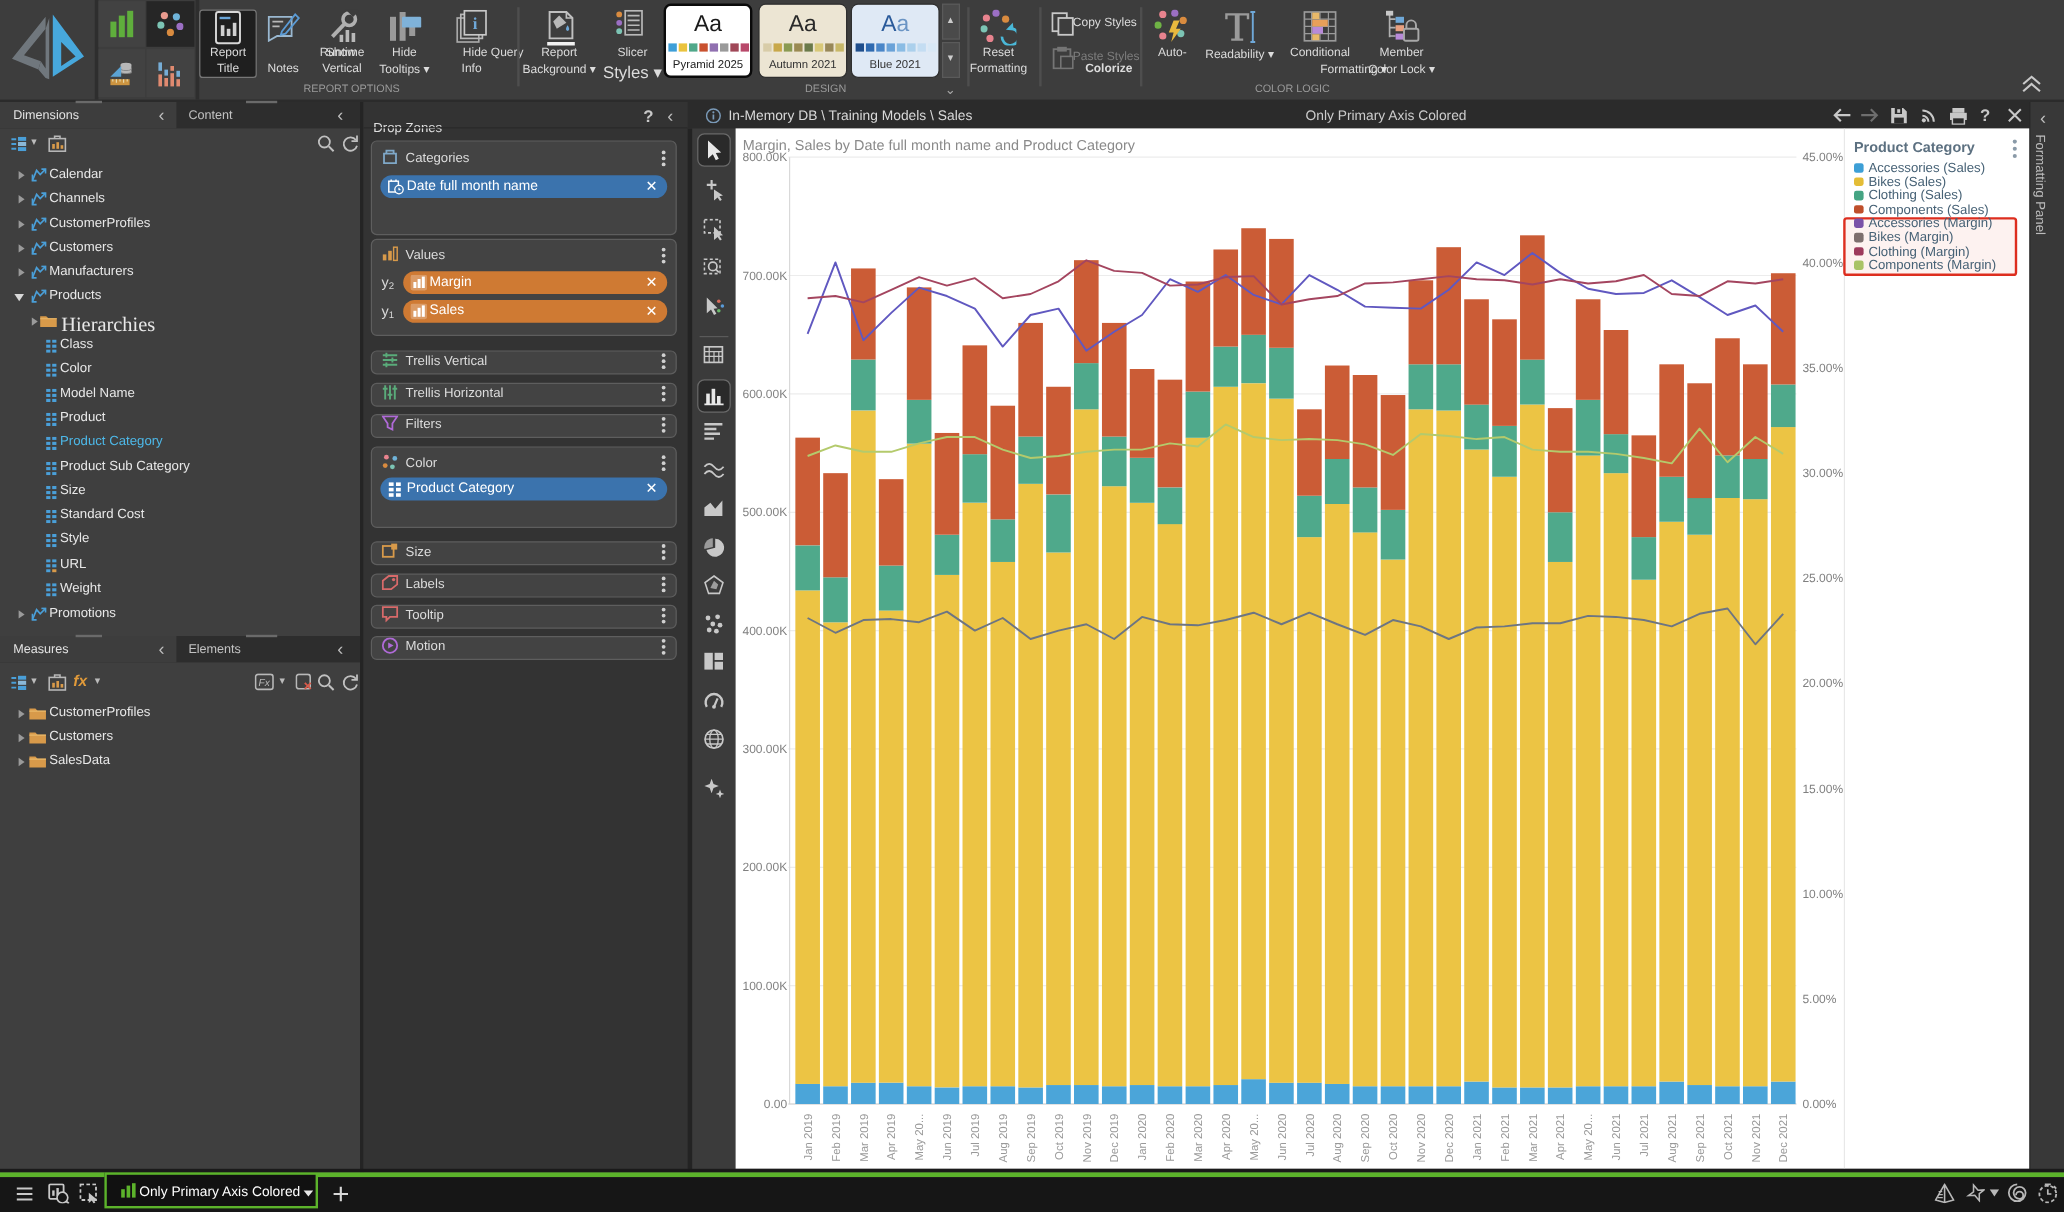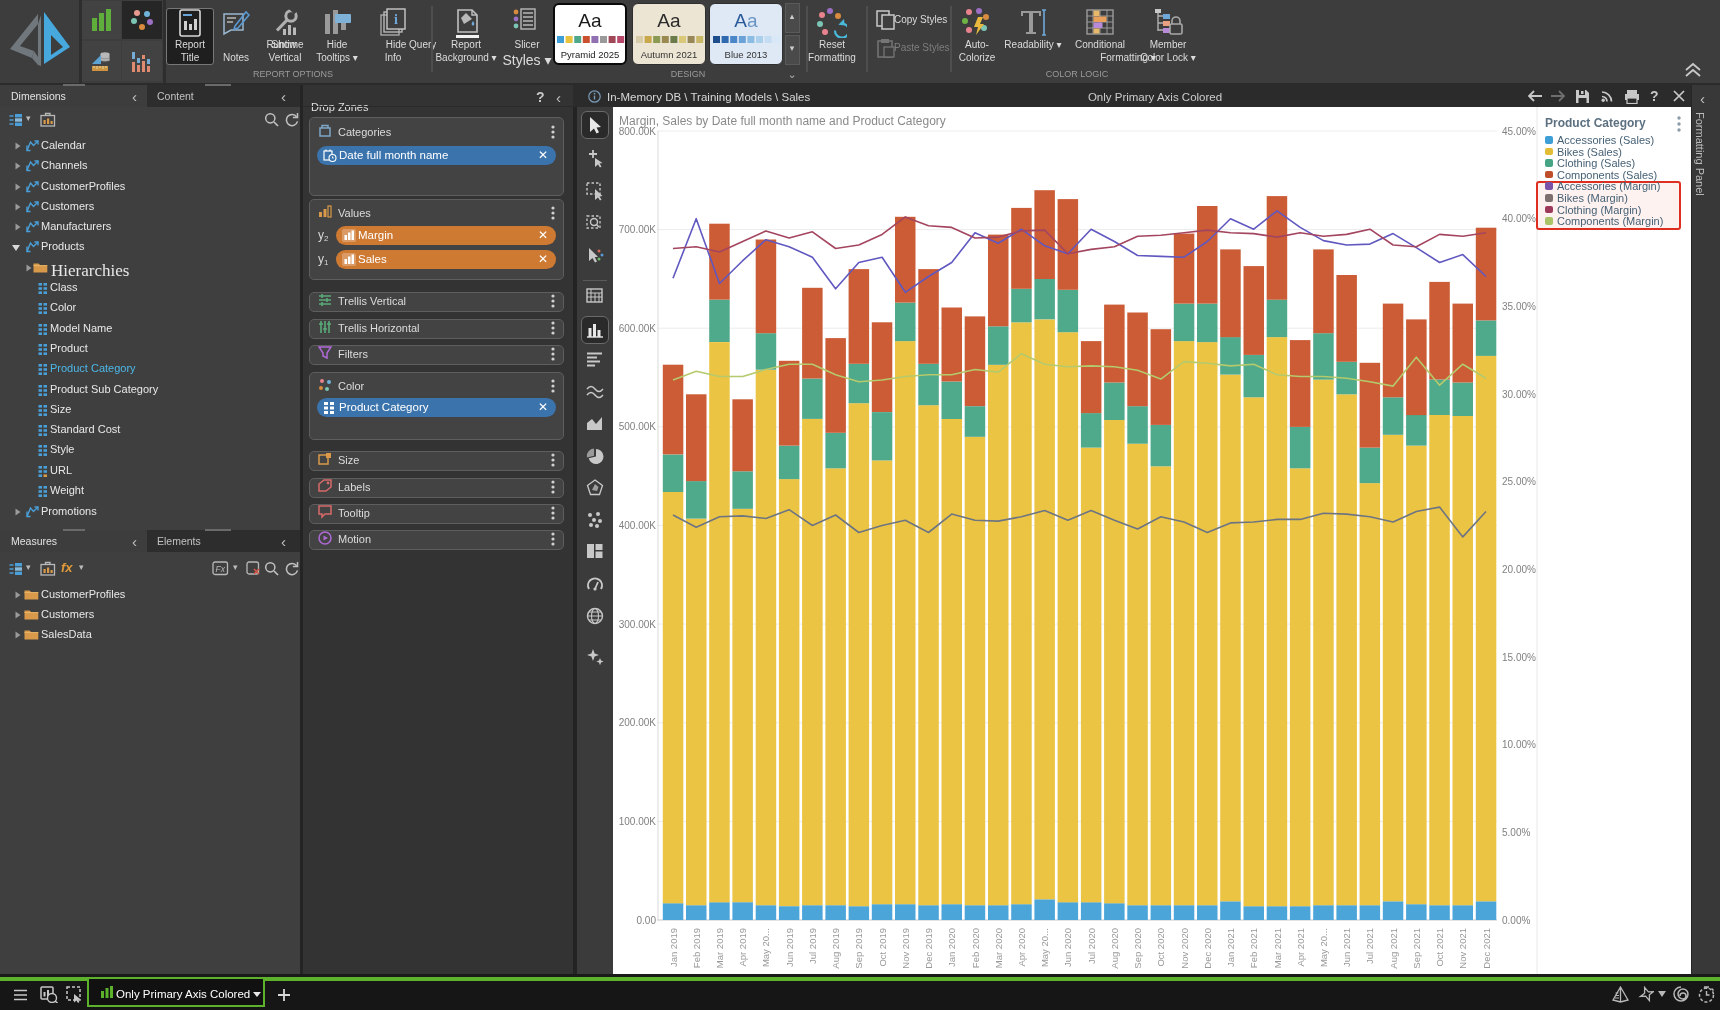--- a/index.html
+++ b/index.html
@@ -142,21 +142,21 @@
 <svg class="abs" style="left:711px;top:36px;" width="72" height="8" viewBox="0 0 72 8">
     <rect x="2.0" y="0" width="7" height="7" fill="#1f4e8c"></rect>
     <rect x="10.6" y="0" width="7" height="7" fill="#2f6ab0"></rect>
     <rect x="19.2" y="0" width="7" height="7" fill="#4a86c8"></rect>
     <rect x="27.799999999999997" y="0" width="7" height="7" fill="#6aa2d8"></rect>
     <rect x="36.4" y="0" width="7" height="7" fill="#8abce4"></rect>
     <rect x="45.0" y="0" width="7" height="7" fill="#abd0ec"></rect>
     <rect x="53.599999999999994" y="0" width="7" height="7" fill="#c4ddf2"></rect>
     <rect x="62.199999999999996" y="0" width="7" height="7" fill="#d8e8f6"></rect>
   </svg>
-<div class="txt" style="left:746px;top:49px;transform:translateX(-50%);font-size:9.5px;color:#333;text-align:center;">Blue 2013</div>
+<div class="txt" style="left:746px;top:49px;transform:translateX(-50%);font-size:9.5px;color:#333;text-align:center;">Blue 2021</div>
 <div class="abs" style="left:785px;top:3px;width:15px;height:30px;background:#4a4a4a;border:1px solid #5a5a5a;"></div>
 <div class="txt" style="left:792px;top:11px;transform:translateX(-50%);font-size:9px;color:#cccccc;text-align:center;">▴</div>
 <div class="abs" style="left:785px;top:35px;width:15px;height:30px;background:#4a4a4a;border:1px solid #5a5a5a;"></div>
 <div class="txt" style="left:792px;top:43px;transform:translateX(-50%);font-size:9px;color:#cccccc;text-align:center;">▾</div>
 <div class="txt" style="left:792px;top:68px;transform:translateX(-50%);font-size:11px;color:#aaaaaa;text-align:center;">⌄</div>
 <div class="abs" style="left:806px;top:6px;width:2px;height:66px;background:#4e4e4e;"></div>
 <svg class="abs" style="left:817px;top:8px;" width="30" height="30" viewBox="0 0 30 30">
     <circle cx="13" cy="3" r="3" fill="#9b6fc4"></circle>
     <circle cx="5" cy="7" r="3" fill="#e8838e"></circle>
     <circle cx="21" cy="8" r="3" fill="#d98b3f"></circle>
@@ -183,21 +183,21 @@
 <svg class="abs" style="left:962px;top:8px;" width="30" height="30" viewBox="0 0 30 30">
     <circle cx="7" cy="4" r="3" fill="#e8838e"></circle>
     <circle cx="17" cy="3" r="3" fill="#9b6fc4"></circle>
     <circle cx="24" cy="9" r="3" fill="#d98b3f"></circle>
     <circle cx="3" cy="13" r="3" fill="#6fb345"></circle>
     <circle cx="7" cy="22" r="3" fill="#e8838e"></circle>
     <circle cx="22" cy="20" r="3" fill="#7cc4b4"></circle>
     <path d="M16,9 l5,0 -3,7 4,0 -8,11 2,-8 -4,0 Z" fill="#e8b93e"></path>
   </svg>
 <div class="txt" style="left:977px;top:39px;transform:translateX(-50%);font-size:10px;color:#dcdcdc;text-align:center;">Auto-</div>
-<div class="txt" style="left:977px;top:52px;transform:translateX(-50%);font-size:10px;color:#dcdcdc;text-align:center;">Colorize</div>
+<div class="txt" style="left:924px;top:52px;transform:translateX(-50%);font-size:10px;color:#dcdcdc;text-align:center;font-weight:bold;">Colorize</div>
 <svg class="abs" style="left:1017px;top:8px;" width="32" height="30" viewBox="0 0 32 30">
     <path d="M4,3 L24,3 L24,8 L22,8 L22,5 L16,5 L16,24 L19,24 L19,26 L9,26 L9,24 L12,24 L12,5 L6,5 L6,8 L4,8 Z" fill="#9a9a9a"></path>
     <path d="M27,2 L27,27 M25,2 h4 M25,27 h4" stroke="#6fa8d8" stroke-width="1.6"></path>
   </svg>
 <div class="txt" style="left:1033px;top:39px;transform:translateX(-50%);font-size:10px;color:#dcdcdc;text-align:center;"></div>
 <div class="txt" style="left:1033px;top:52px;transform:translateX(-50%);font-size:10px;color:#dcdcdc;text-align:center;"></div>
 <div class="txt" style="left:1033px;top:39px;transform:translateX(-50%);font-size:10px;color:#dcdcdc;">Readability ▾</div>
 <svg class="abs" style="left:1085px;top:8px;" width="30" height="30" viewBox="0 0 30 30">
     <rect x="2" y="2" width="26" height="24" fill="none" stroke="#9a9a9a" stroke-width="1.4"></rect>
     <path d="M2,8 h26 M2,14 h26 M2,20 h26 M8,2 v24 M15,2 v24 M22,2 v24" stroke="#9a9a9a" stroke-width="1"></path>

